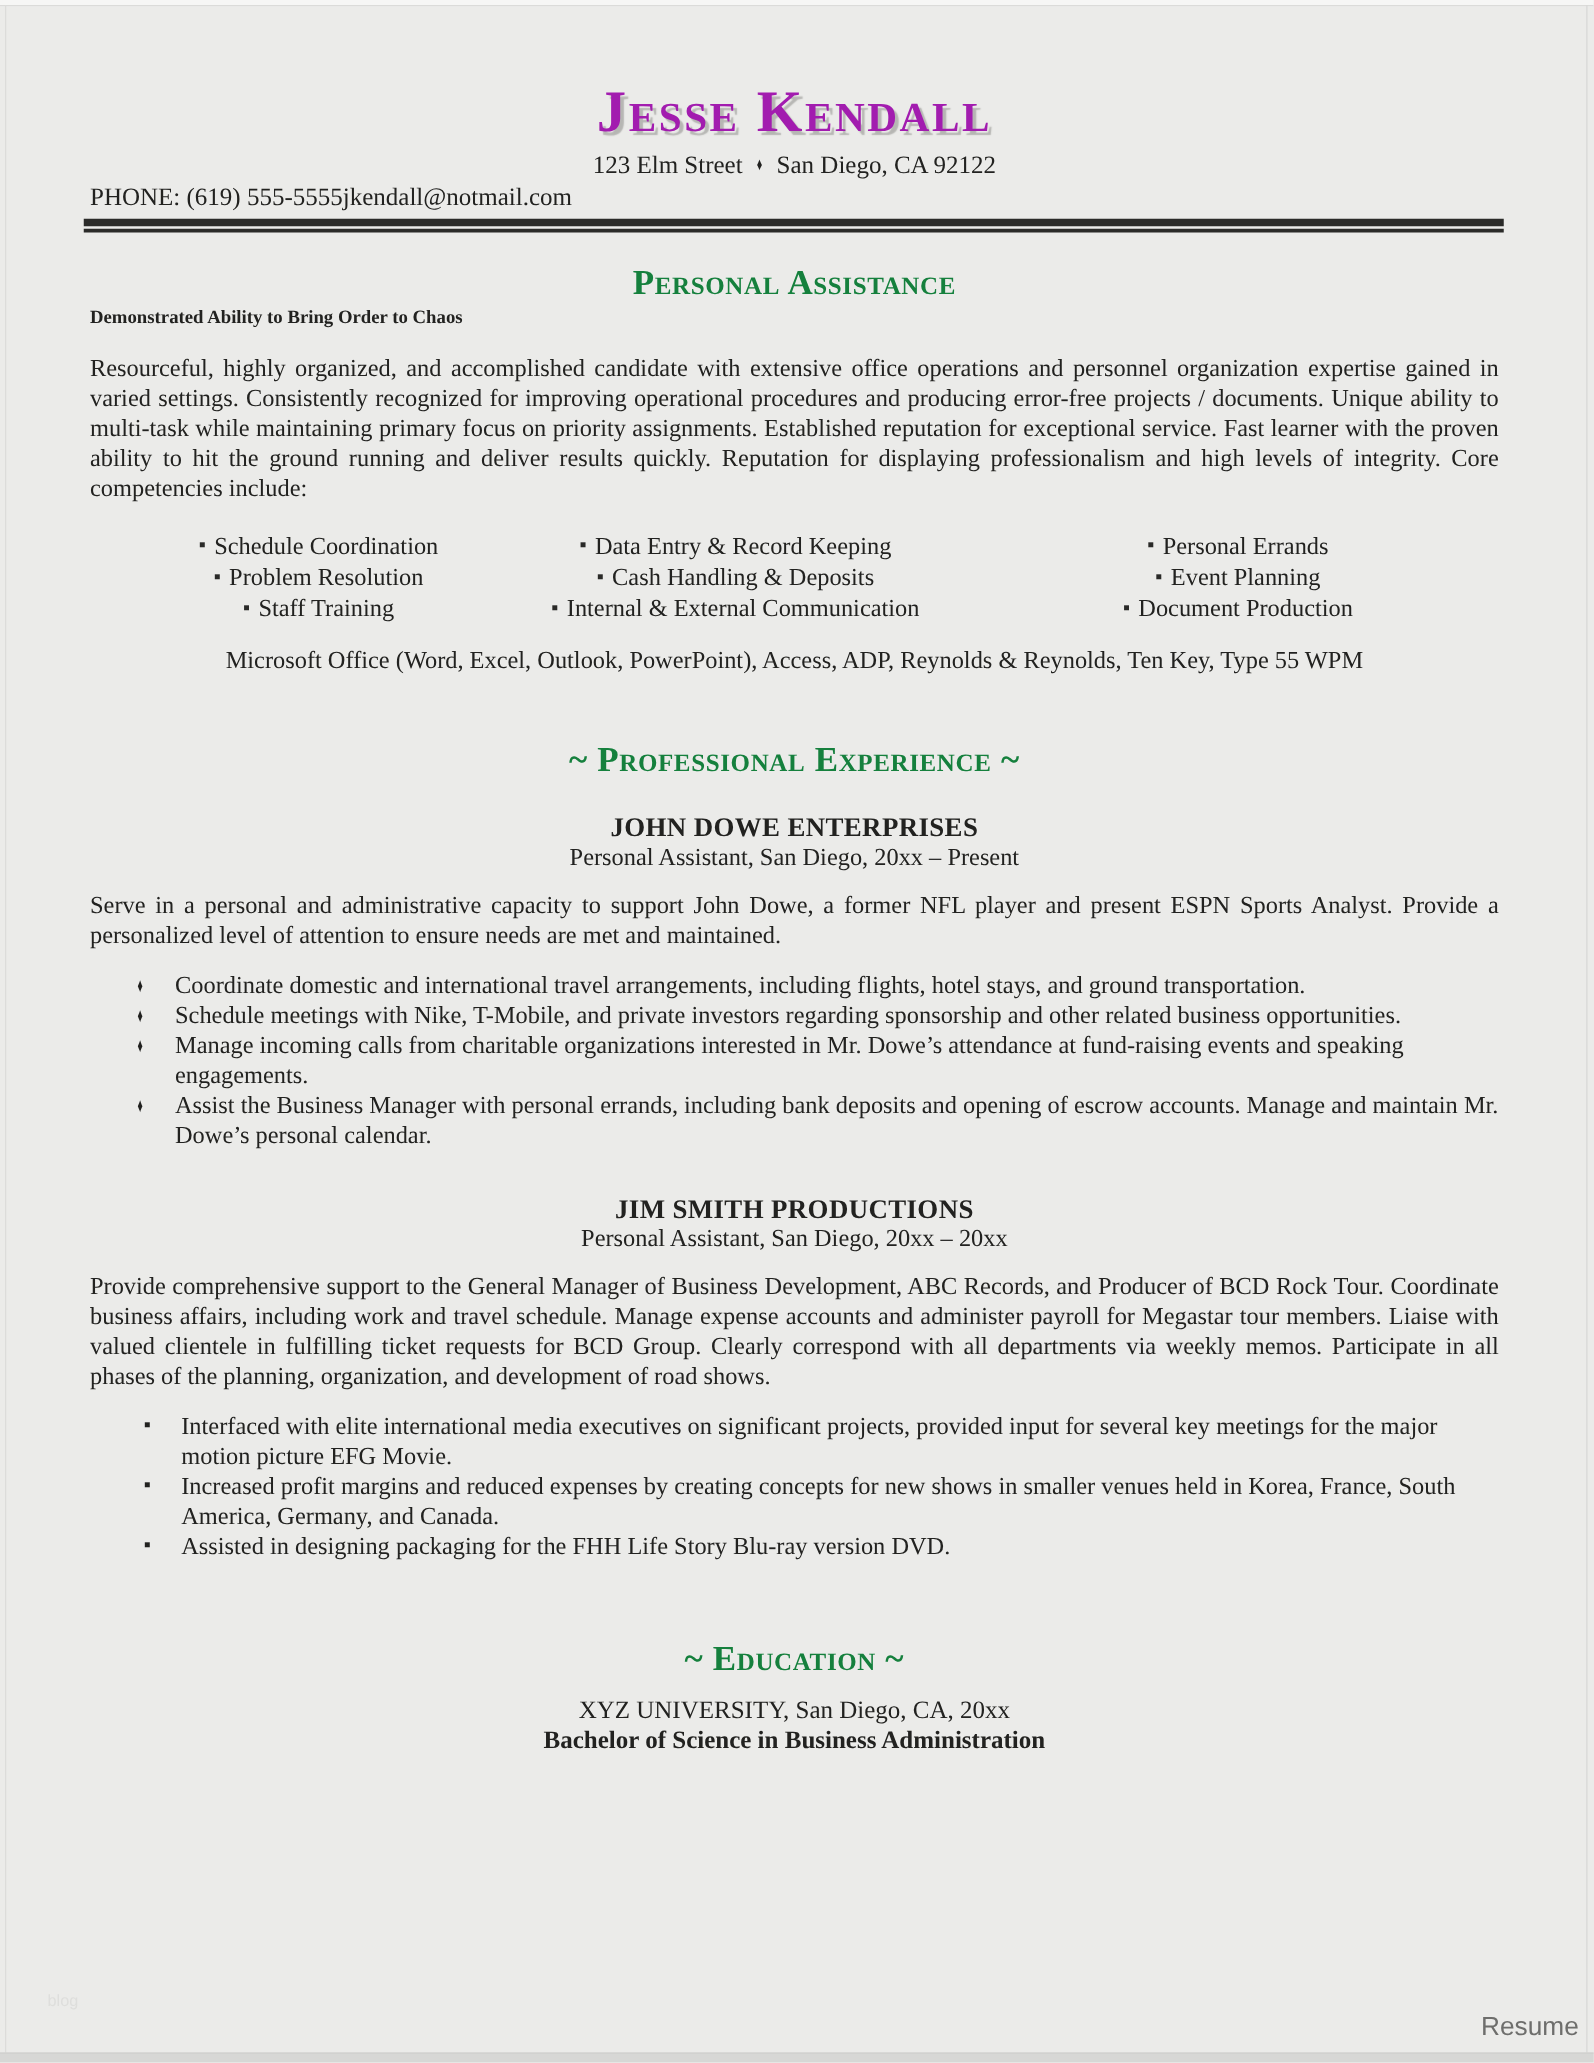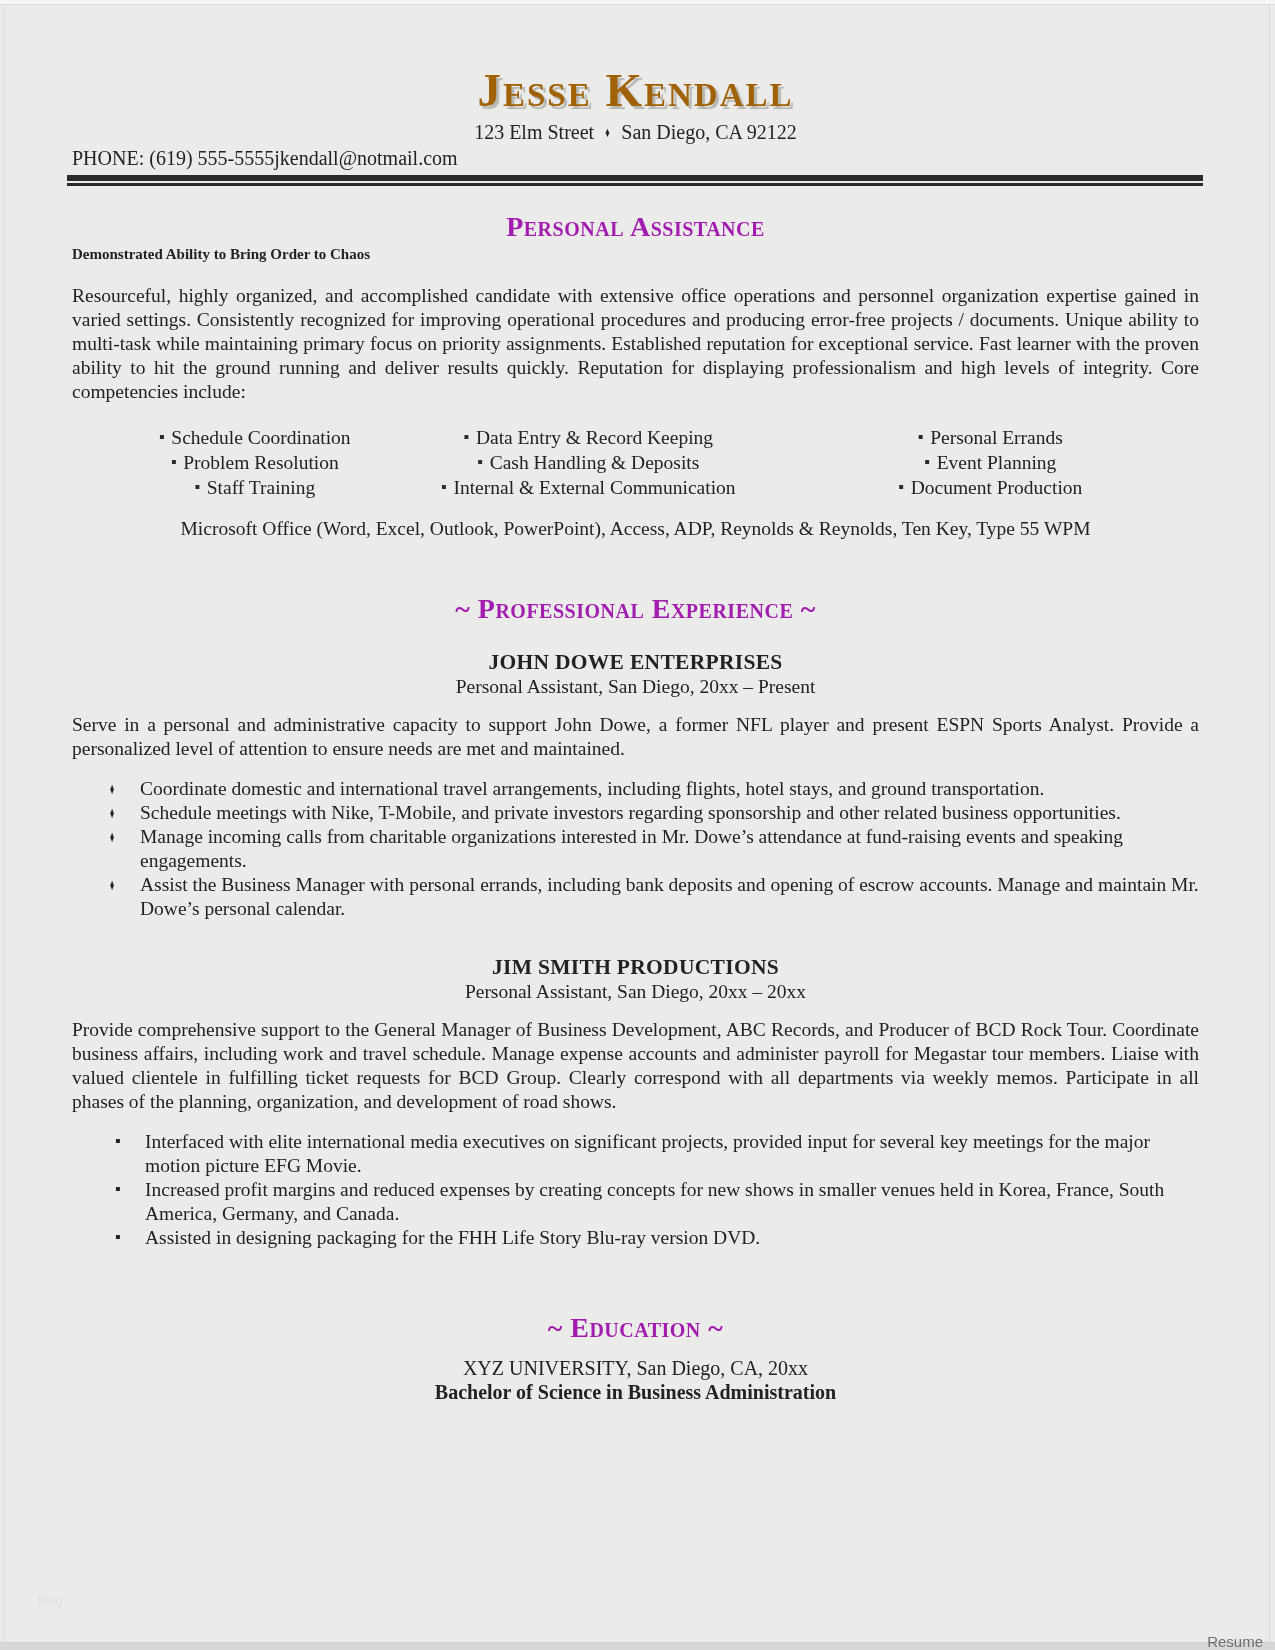--- a/index.html
+++ b/index.html
@@ -25,41 +25,41 @@
 
   
   .name {
     margin: 8px 0 0 0;
     text-align: center;
     font-size: 47px;
     line-height: 1.05;
     font-weight: bold;
     font-variant: small-caps;
     letter-spacing: 2px;
-    color: #a16207;
+    color: #a21caf;
     text-shadow: 3px 3px 1px #b6b6b3;
   }
   .addr { margin-top: 6px; text-align: center; font-size: 20px; }
   .addr .sep { font-size: 14px; display: inline-block; transform: scaleX(.62); margin: 0 10px; position: relative; top: -2px; }
   .contact { display: flex; justify-content: flex-start; font-size: 20px; margin-top: 3px; }
   .contact .email { margin-right: 148px; }
   .rule {
     height: 2px;
     border-top: 6px solid #2b2b29;
     border-bottom: 3px solid #2b2b29;
     margin: 5px -4px 0 -5px;
   }
 
   
   .sec-h {
     margin: 0; text-align: center;
     font-size: 28px; font-weight: bold;
     font-variant: small-caps;
     letter-spacing: .5px;
-    color: #a21caf;
+    color: #15803d;
   }
   .h-profile { margin-top: 25px; }
   .h-tech    { margin-top: 27px; }
   .h-exp     { margin-top: 53px; }
   .h-edu     { margin-top: 62px; }
 
   .subtitle { margin-top: 3px; font-size: 15px; font-weight: bold; }
 
   .para {
     margin: 21px 0 0 0;
@@ -105,23 +105,23 @@
   .school { margin-top: 13px; text-align: center; font-size: 20px; }
   .degree { margin-top: 1px; text-align: center; font-size: 20px; font-weight: bold; }
 
   
   .watermark {
     position: absolute; left: 38px; top: 1593px;
     font-family: "Liberation Sans", sans-serif;
     font-size: 13px; color: #dededc;
   }
   .footer-label {
-    position: absolute; right: 12px; bottom: 0;
+    position: absolute; right: 12px; bottom: 16px;
     font-family: "Liberation Sans", sans-serif;
-    font-size: 15px; color: #6e6e6c;
+    font-size: 21px; color: #6e6e6c;
   }
 </style>
 </head>
 <body>
 
 <div class="edge-top"></div>
 <div class="edge-left"></div>
 <div class="edge-right"></div>
 <div class="edge-bottom"></div>
 

